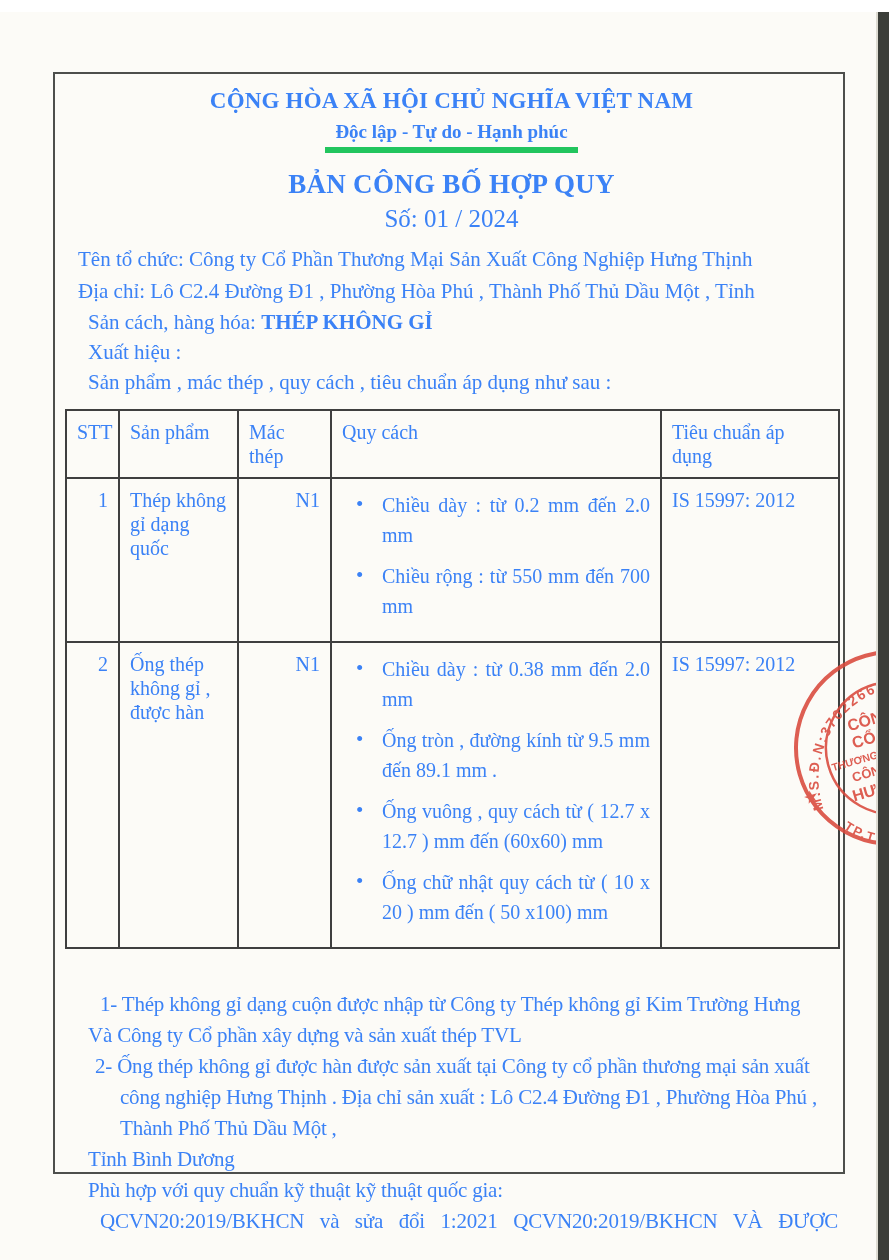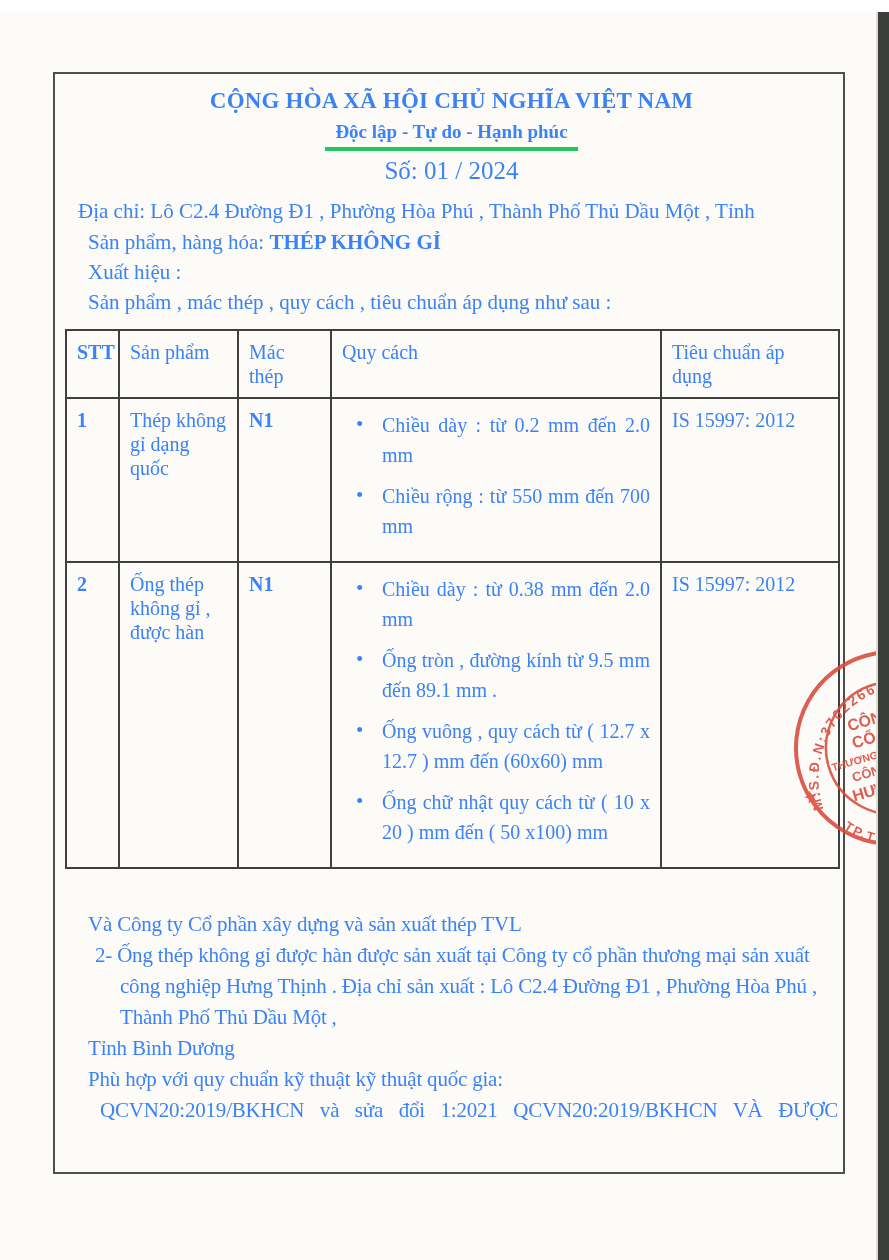--- a/index.html
+++ b/index.html
@@ -8,32 +8,32 @@
     overflow:hidden;font-family:"Liberation Serif",serif;color:#3b82f6;margin-top:12px;
   }
   .frame{
     position:absolute;left:53px;top:60px;width:792px;height:1102px;
     border:2px solid #4d4f4c;box-sizing:border-box;background:transparent;
   }
   .content{position:absolute;left:65px;top:76px;width:773px;}
   .nat-header{font-size:23px;font-weight:bold;text-align:center;line-height:26px;letter-spacing:.2px;}
   .motto-wrap{text-align:center;margin-top:6px;}
   .motto{display:inline-block;font-size:19px;font-weight:bold;line-height:24px;
-    padding:0 10px 3px 10px;border-bottom:4px solid #22c55e;}
+    padding:0 10px 3px 10px;border-bottom:6px solid #22c55e;}
   .doc-title{font-size:27px;font-weight:bold;text-align:center;line-height:30px;margin-top:16px;letter-spacing:.3px;}
   .doc-number{font-size:25px;text-align:center;line-height:24px;margin-top:8px;}
   .para{font-size:21px;line-height:32px;margin-top:12px;}
   .para .ln{margin-left:13px;}
   .para2{font-size:21px;line-height:30px;}
   .para2 .ln{margin-left:23px;}
   .bold{font-weight:bold;}
   table.spec{border-collapse:collapse;table-layout:fixed;width:773px;margin-top:12px;font-size:20px;}
   table.spec th,table.spec td{border:2px solid #3f3f3f;vertical-align:top;padding:9px 10px;
     font-weight:normal;text-align:left;line-height:24px;box-sizing:border-box;}
-  table.spec th.c,table.spec td.c{text-align:left;font-weight:bold;}
+  table.spec th.c,table.spec td.c{text-align:right;}
   tr.r1{height:91px;} tr.r2{height:240px;}
   td.wrapcell{text-align:justify;padding:8px 8px;}
   ul.specs{margin:2px 0 0 0;padding:0;list-style:none;}
   ul.specs li{position:relative;padding-left:40px;margin-bottom:11px;text-align:justify;line-height:30px;}
   ul.specs li::before{content:"•";position:absolute;left:14px;top:-1px;font-size:21px;}
   .notes{font-size:21px;line-height:31px;margin-top:40px;letter-spacing:-0.2px;}
   .n1a{margin-left:35px;} .n1b{margin-left:23px;}
   .n2a{margin-left:30px;} .n2b{margin-left:55px;}
   .prov{margin-left:23px;} .conf-intro{margin-left:23px;}
   .conf1{text-align:justify;text-align-last:justify;text-indent:35px;}
@@ -49,29 +49,31 @@
 
 <div class="scan">
   <div class="frame"></div>
 
   <div class="content">
     <div class="nat-header">CỘNG HÒA XÃ HỘI CHỦ NGHĨA VIỆT NAM</div>
     <div class="motto-wrap">
       <span class="motto">Độc lập - Tự do - Hạnh phúc</span>
     </div>
 
+    <div class="doc-title">BẢN CÔNG BỐ HỢP QUY</div>
     <div class="doc-number">Số: 01 / 2024</div>
 
     <div class="para">
+      <div class="ln">Tên tổ chức: Công ty Cổ Phần Thương Mại Sản Xuất Công Nghiệp Hưng Thịnh</div>
       <div class="ln">Địa chỉ: Lô C2.4 Đường Đ1 , Phường Hòa Phú , Thành Phố Thủ Dầu Một , Tỉnh</div>
     </div>
 
     <div class="para2">
       <div class="ln">
-        <span>Sản phẩm, hàng hóa:</span>
+        <span>Sản cách, hàng hóa:</span>
         <span class="bold">THÉP KHÔNG GỈ</span>
       </div>
       <div class="ln">Xuất hiệu :</div>
       <div class="ln">Sản phẩm , mác thép , quy cách , tiêu chuẩn áp dụng như sau :</div>
     </div>
 
     <table class="spec">
       <colgroup>
         <col style="width:53px">
           <col style="width:119px">
@@ -112,20 +114,21 @@
               <li>Ống vuông , quy cách từ ( 12.7 x 12.7 ) mm đến (60x60) mm</li>
               <li>Ống chữ nhật quy cách từ ( 10 x 20 ) mm đến ( 50 x100) mm</li>
             </ul>
           </td>
           <td>IS 15997: 2012</td>
         </tr>
       </tbody>
     </table>
 
     <div class="notes">
+      <div class="n1a">1-  Thép không gỉ dạng cuộn được nhập từ Công ty Thép không gỉ Kim Trường Hưng</div>
       <div class="n1b">Và Công ty Cổ phần xây dựng và sản xuất thép TVL</div>
       <div class="n2a">2-  Ống thép không gỉ được hàn được sản xuất tại Công ty cổ phần thương mại sản xuất</div>
       <div class="n2b">công nghiệp Hưng Thịnh . Địa chỉ sản xuất : Lô C2.4 Đường Đ1 , Phường Hòa Phú ,</div>
       <div class="n2b">Thành Phố Thủ Dầu Một ,</div>
       <div class="prov">Tỉnh Bình Dương</div>
       <div class="conf-intro">Phù hợp với quy chuẩn kỹ thuật kỹ thuật quốc gia:</div>
       <div class="conf1">QCVN20:2019/BKHCN và sửa đổi 1:2021 QCVN20:2019/BKHCN VÀ ĐƯỢC</div>
 
     </div>
   </div>

